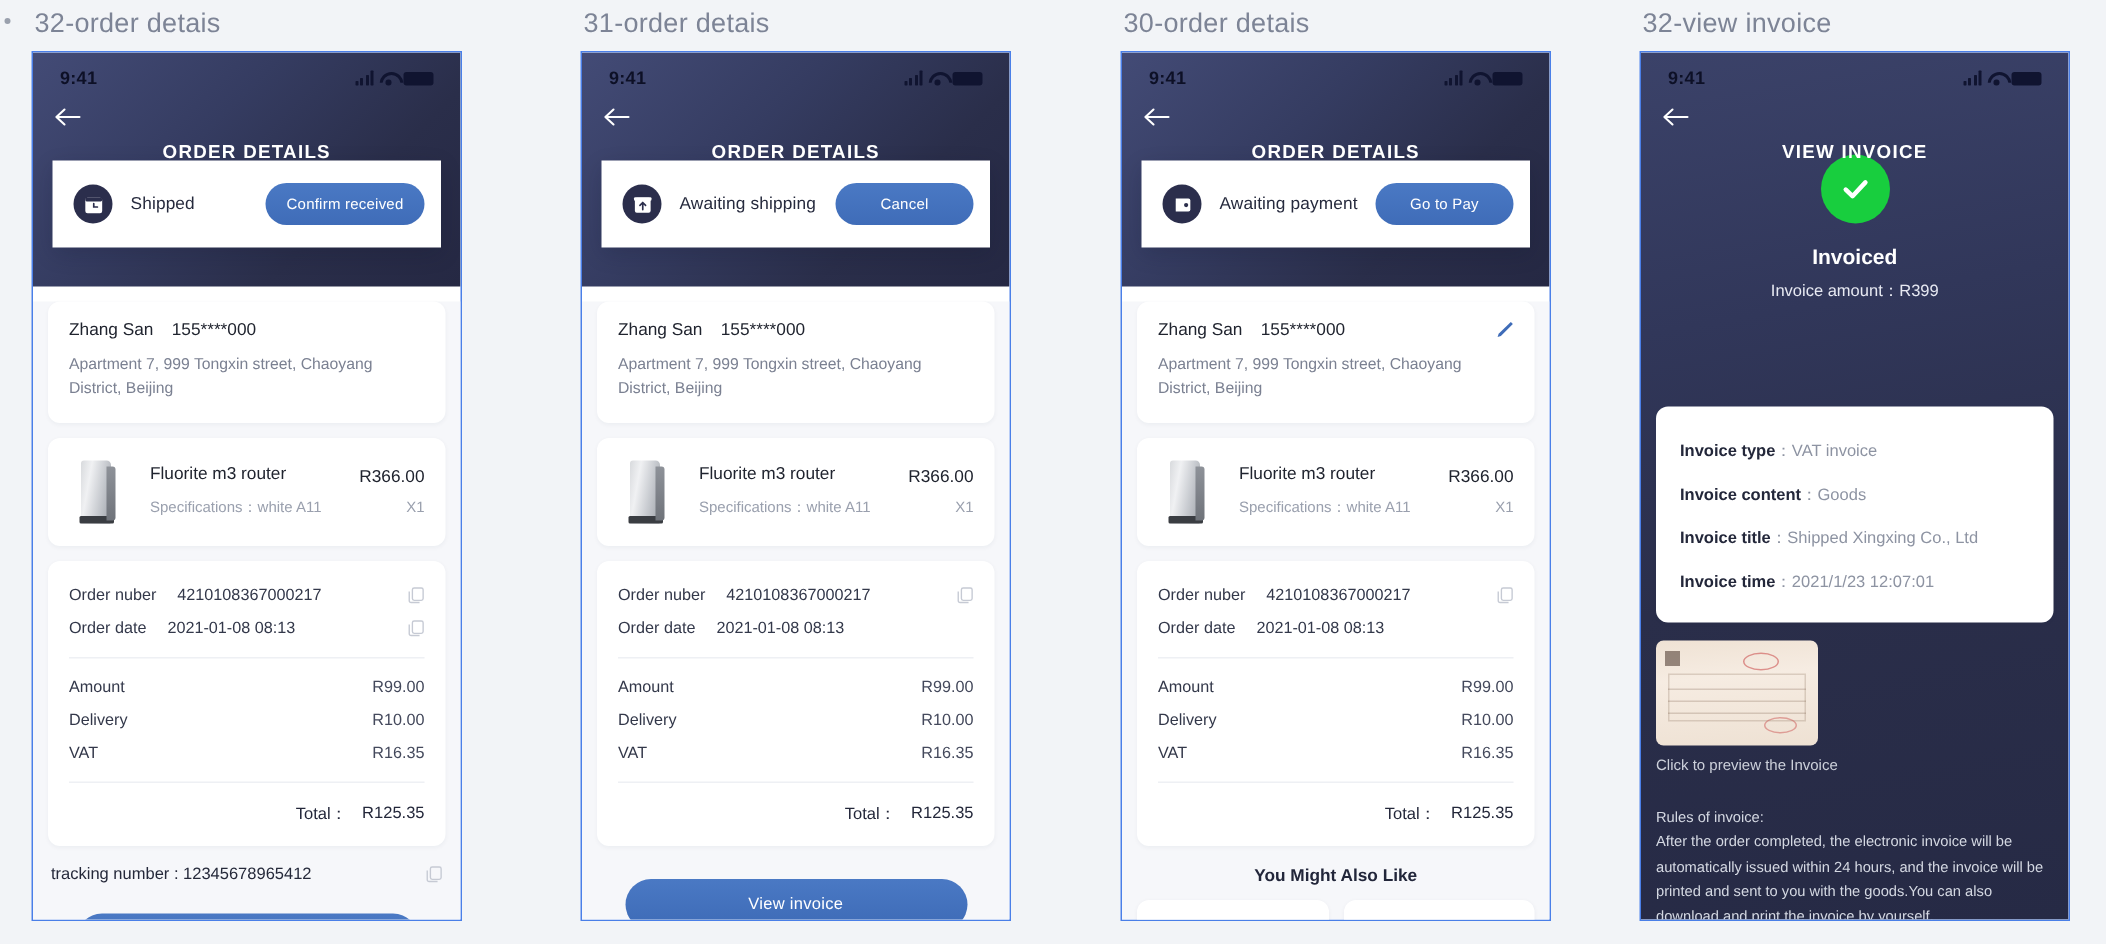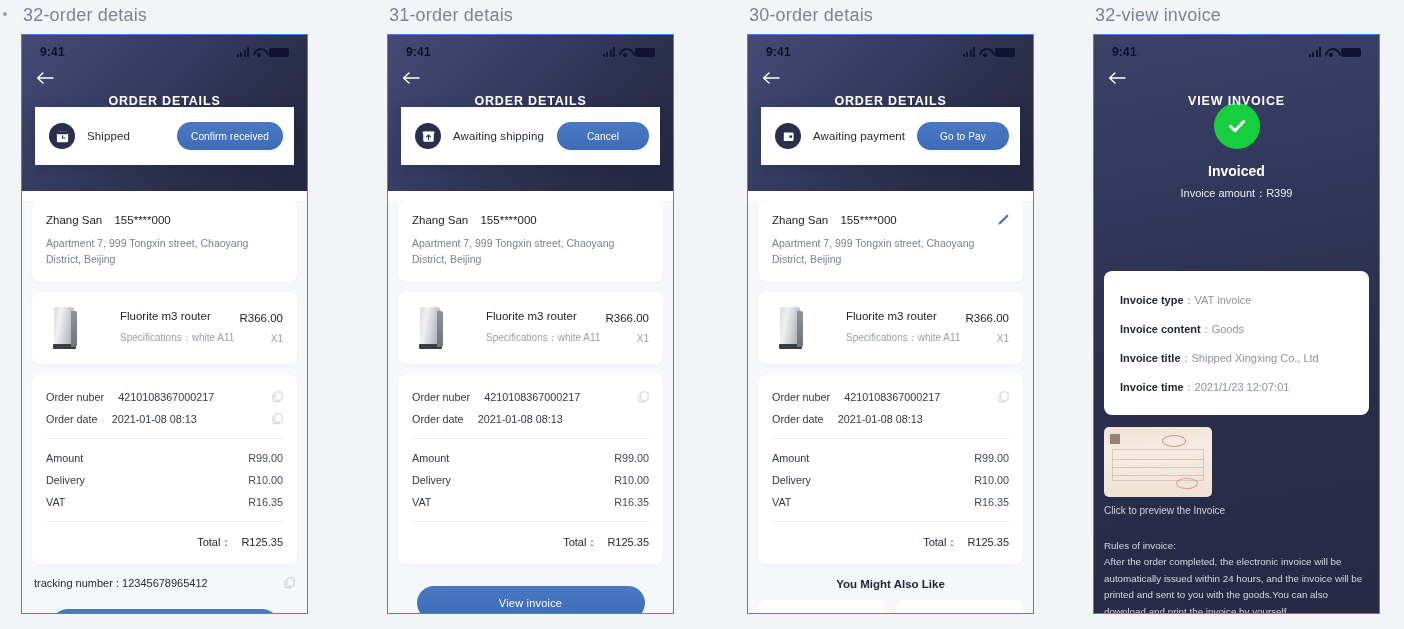--- a/index.html
+++ b/index.html
@@ -117,21 +117,21 @@
     border-radius: 2px 3px 1px 1px;
   }
   .router::after {
     content:""; position:absolute; left:-1px; bottom:0; width:23px; height:5px;
     background:#3a3d42; border-radius:1px;
   }
   .router-side {
     position:absolute; left:25px; top:6px; width:6px; height:36px;
     background: linear-gradient(180deg,#8e9299,#6f737a); border-radius:0 2px 2px 0;
   }
-  .prod-mid { flex: 1; min-width: 0; margin-left: 20px; }
+  .prod-mid { flex: 1; min-width: 0; }
   .prod-name { font-size: 11.5px; color: #20242f; margin-bottom: 9px; }
   .prod-spec { font-size: 10px; color: #9aa0ae; }
   .prod-right { text-align: right; flex: 0 0 auto; }
   .prod-price { font-size: 11.5px; color: #20242f; margin-bottom: 9px; }
   .prod-qty { font-size: 10px; color: #9aa0ae; }
 
   .sum-card { padding: 12px 14px 14px 14px; }
   .sum-line {
     display: flex; justify-content: space-between; align-items: center;
     font-size: 10.8px; color: #2a2e3b; padding: 5px 0;

